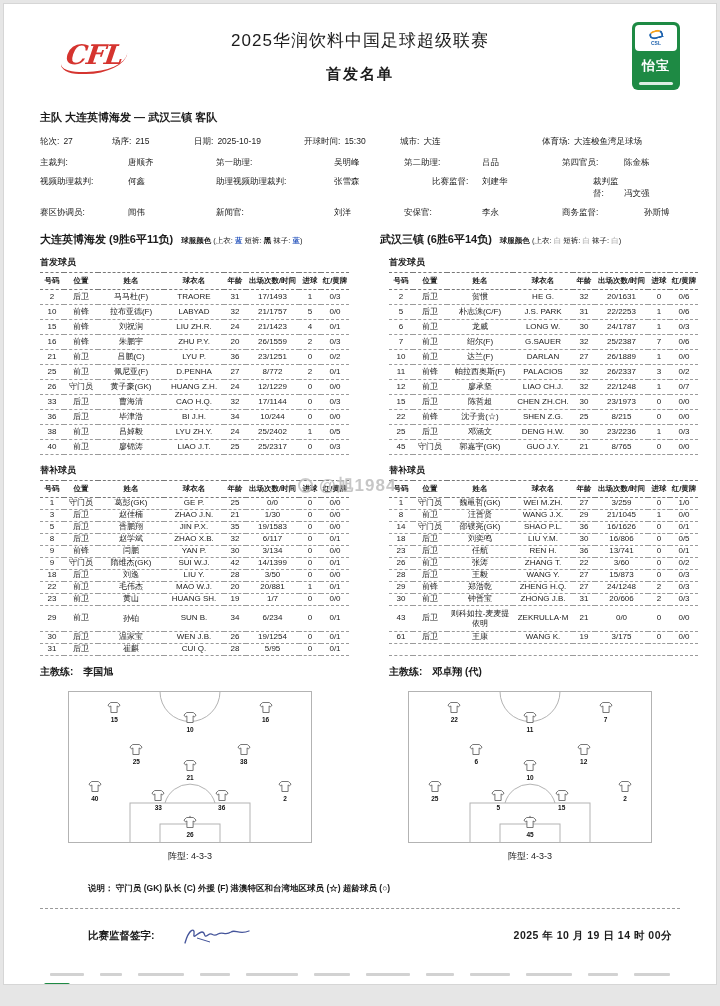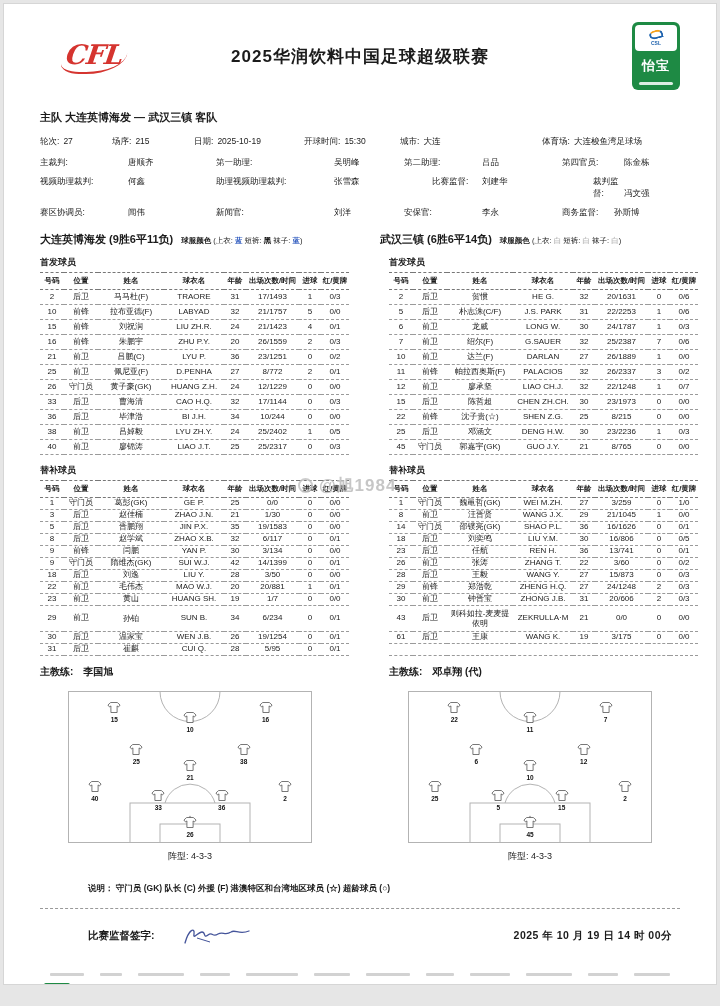--- a/index.html
+++ b/index.html
@@ -3,21 +3,21 @@
 <meta charset="utf-8">
 <style>
   *{box-sizing:border-box;margin:0;padding:0}
   body{margin:0;background:#e6e6e6;font-family:"Liberation Sans",sans-serif;color:#1b1b1b}
   .page{width:714px;height:982px;margin:3px auto;background:#fff;border:1px solid #d6d6d6;position:relative;padding:0 36px;overflow:hidden}
   
   .hdr{display:flex;align-items:center;padding-top:18px}
   .logo-cfl{width:108px;display:flex;justify-content:center}
   .cfl-txt{font-family:"DejaVu Serif",serif;font-style:italic;font-weight:800;font-size:27px;color:#d5342f;transform:skewX(-8deg);letter-spacing:-1px;border-bottom:2px solid #d5342f;border-radius:0 0 60% 30%;padding:0 4px 2px}
   .titles{flex:1;text-align:center}
-  .t1{font-size:17px;font-weight:bold;letter-spacing:1px}
+  .t1{font-size:17px;font-weight:normal;letter-spacing:1px}
   .t2{font-size:15px;font-weight:bold;margin-top:13px;letter-spacing:2px}
   .logo-csl{width:108px;display:flex;justify-content:flex-end}
   .csl-box{width:48px;height:68px;background:#1e8a44;border-radius:6px;padding:3px;display:flex;flex-direction:column;align-items:center}
   .csl-top{width:42px;height:26px;background:#fff;border-radius:4px;display:flex;flex-direction:column;align-items:center;justify-content:center}
   .csl-swirl{width:14px;height:9px;border:2.5px solid #1f63ae;border-radius:50% 50% 0 50%;border-top-color:#f5a11c;transform:rotate(-15deg)}
   .csl-sub{font-size:5px;color:#1f63ae;font-weight:bold;margin-top:1px}
   .csl-name{color:#fff;font-size:13px;font-weight:bold;margin-top:6px;letter-spacing:1px}
   .csl-line{width:34px;height:3px;background:#fff;opacity:.85;border-radius:2px;margin-top:7px}
   
   .matchup{font-size:11px;font-weight:bold;margin-top:20px}
@@ -83,20 +83,21 @@
 <body>
 
 <div class="page">
 
   <div class="hdr">
     <div class="logo-cfl">
       <span class="cfl-txt">CFL</span>
     </div>
     <div class="titles">
       <div class="t1">2025华润饮料中国足球超级联赛</div>
+      <div class="t2">首发名单</div>
     </div>
     <div class="logo-csl">
       <div class="csl-box">
         <div class="csl-top">
           <span class="csl-swirl"></span>
           <span class="csl-sub">CSL</span>
         </div>
         <div class="csl-name">怡宝</div>
         <div class="csl-line"></div>
       </div>
@@ -117,21 +118,21 @@
       <div><span class="off-l" style="width: 118px;">第一助理:</span><span>吴明峰</span></div>
       <div><span class="off-l" style="width: 78px;">第二助理:</span><span>吕品</span></div>
       <div><span class="off-l" style="width: 62px;">第四官员:</span><span>陈金栋</span></div>
       <div><span class="off-l" style="width: 88px;">视频助理裁判:</span><span>何鑫</span></div>
       <div><span class="off-l" style="width: 118px;">助理视频助理裁判:</span><span>张雪森</span></div>
       <div><span class="off-l" style="width: 78px; padding-left: 28px;">比赛监督:</span><span>刘建华</span></div>
       <div><span class="off-l" style="width: 62px; padding-left: 31px;">裁判监督:</span><span>冯文强</span></div>
       <div><span class="off-l" style="width: 88px;">赛区协调员:</span><span>闻伟</span></div>
       <div><span class="off-l" style="width: 118px;">新闻官:</span><span>刘洋</span></div>
       <div><span class="off-l" style="width: 78px;">安保官:</span><span>李永</span></div>
-      <div><span class="off-l" style="width: 52px;">商务监督:</span><span>孙斯博</span></div>
+      <div><span class="off-l" style="width: 82px;">商务监督:</span><span>孙斯博</span></div>
     </div>
 
   <div class="cols">
     <div class="col teamline">
       <span class="tname">大连英博海发 (9胜6平11负)</span>
       <span class="kit"><span style="font-weight: bold;">球服颜色 </span><span>(上衣: </span><span style="color: rgb(47, 91, 191); font-weight: bold;">蓝</span><span> 短裤: </span><span style="color: rgb(17, 17, 17); font-weight: bold;">黑</span><span> 袜子: </span><span style="color: rgb(47, 91, 191); font-weight: bold;">蓝</span><span>)</span></span>
     </div>
     <div class="col teamline">
       <span class="tname">武汉三镇 (6胜6平14负)</span>
       <span class="kit"><span style="font-weight: bold;">球服颜色 </span><span>(上衣: </span><span style="color: rgb(196, 196, 196); font-weight: bold;">白</span><span> 短裤: </span><span style="color: rgb(196, 196, 196); font-weight: bold;">白</span><span> 袜子: </span><span style="color: rgb(196, 196, 196); font-weight: bold;">白</span><span>)</span></span>

